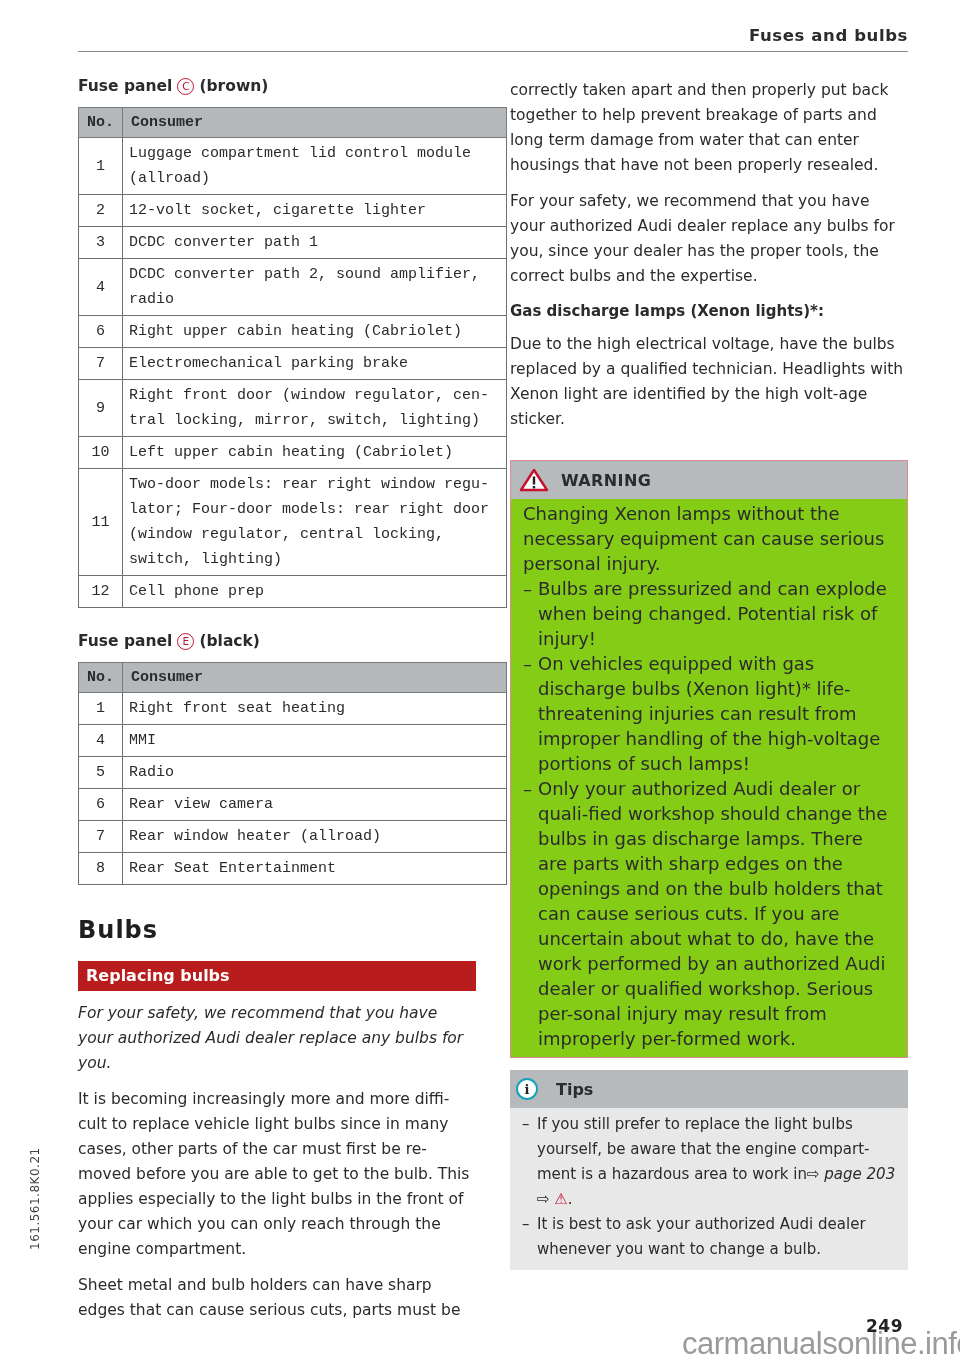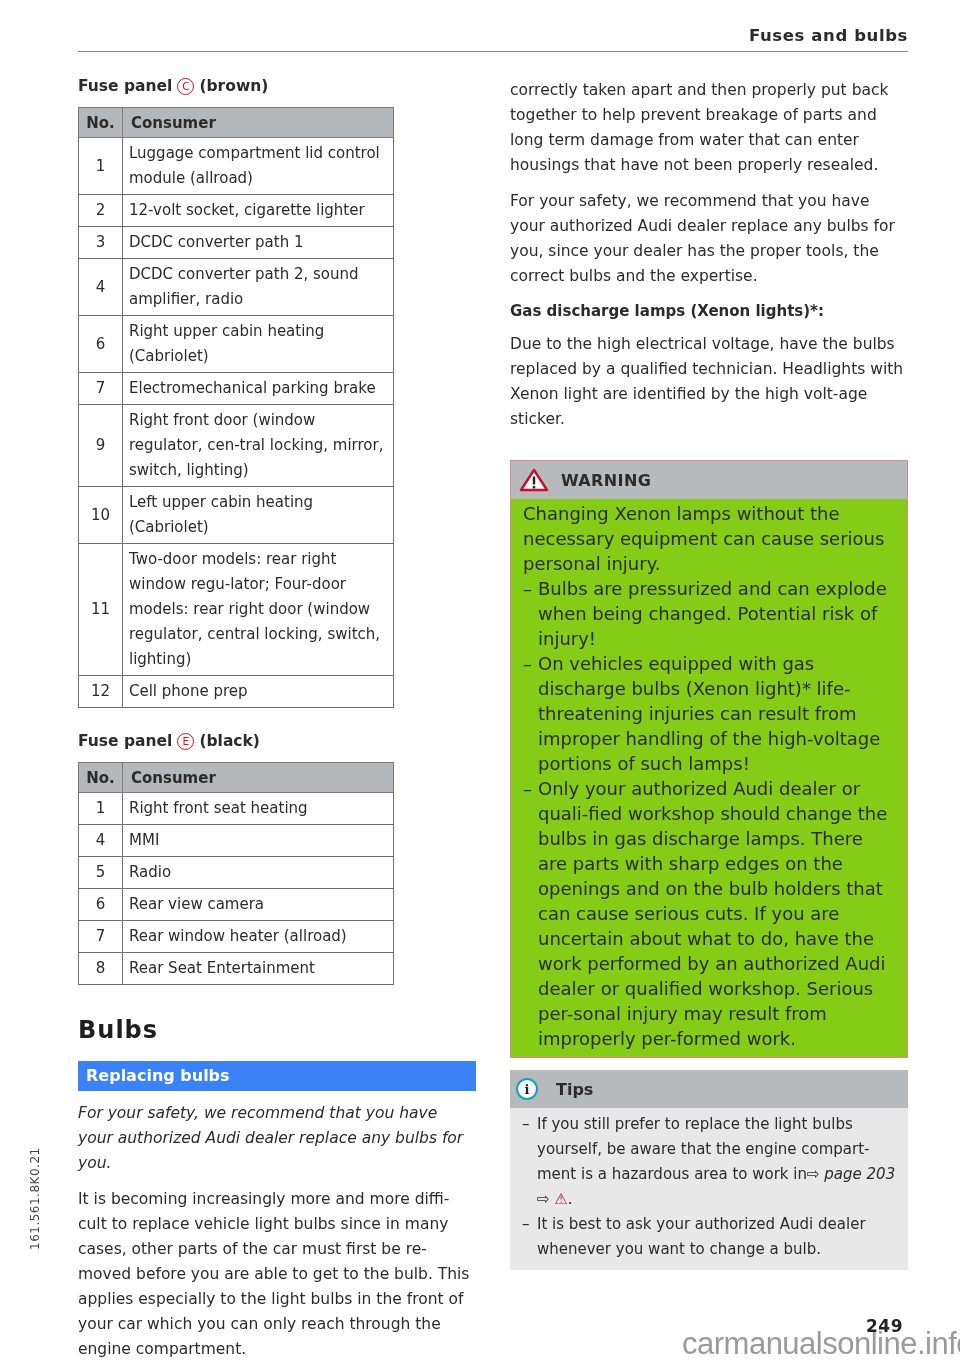--- a/index.html
+++ b/index.html
@@ -8,30 +8,30 @@
 
     .header-rule { position: absolute; left: 78px; top: 51px; width: 830px; height: 1px; background: #8a8a8a; }
     .running-head { position: absolute; right: 52px; top: 26px; font-family: "DejaVu Sans", sans-serif; font-weight: bold; font-size: 16.5px; letter-spacing: 0.6px; color: #2b2b2b; }
 
     .col-left { position: absolute; left: 78px; top: 74px; width: 398px; }
     .col-right { position: absolute; left: 510px; top: 78px; width: 398px; }
 
     .panel-title { font-weight: bold; font-size: 15.5px; line-height: 24px; color: #2b2b2b; margin-bottom: 9px; display: flex; align-items: center; }
     .panel-title .circ { display: inline-flex; align-items: center; justify-content: center; width: 17px; height: 17px; border: 1.5px solid #c4122f; border-radius: 50%; color: #c4122f; font-size: 10.5px; font-weight: normal; margin: 0 5px; line-height: 1; }
 
-    table.fuse { width: 316px; border-collapse: collapse; font-size: 15px; }
+    table.fuse { width: 429px; border-collapse: collapse; font-size: 15px; font-family: Liberation Mono, monospace; }
     table.fuse th { background: #b4b8bb; text-align: left; font-weight: bold; height: 30px; padding: 0 8px; border: 1px solid #7a7a7a; }
     table.fuse th.no { width: 44px; text-align: center; padding: 0; }
     table.fuse td { border: 1px solid #6f6f6f; padding: 3px 6px; line-height: 25px; vertical-align: middle; }
     table.fuse td.no { text-align: center; padding: 0; }
 
     .fuse-e-title { margin-top: 21px; }
 
     .big-heading { font-size: 24px; font-weight: bold; letter-spacing: 1px; color: #1f1f1f; margin-top: 30px; line-height: 30px; }
-    .red-bar { margin-top: 16px; background: #3b82f6; color: #ffffff; font-weight: bold; font-size: 16px; height: 30px; line-height: 29px; padding-left: 8px; }
+    .red-bar { margin-top: 16px; background: #b91c1c; color: #ffffff; font-weight: bold; font-size: 16px; height: 30px; line-height: 29px; padding-left: 8px; }
 
     .italic-intro { font-style: italic; font-size: 15.5px; line-height: 25px; margin-top: 10px; color: #2b2b2b; }
     .para { font-size: 15.5px; line-height: 25px; color: #2b2b2b; margin-top: 11px; }
     .subhead { font-weight: bold; font-size: 15px; line-height: 25px; margin-top: 10px; }
 
     .warning-box { margin-top: 28px; border: 1px solid #d88a98; background: #84cc16; }
     .warning-head { background: #b6babd; height: 38px; display: flex; align-items: center; padding-left: 8px; font-weight: bold; font-size: 16px; letter-spacing: 0.4px; }
     .warning-head svg { margin-right: 12px; }
     .box-body { padding: 2px 10px 6px 12px; font-size: 18px; line-height: 25px; }
     .dash-item { position: relative; padding-left: 15px; }

